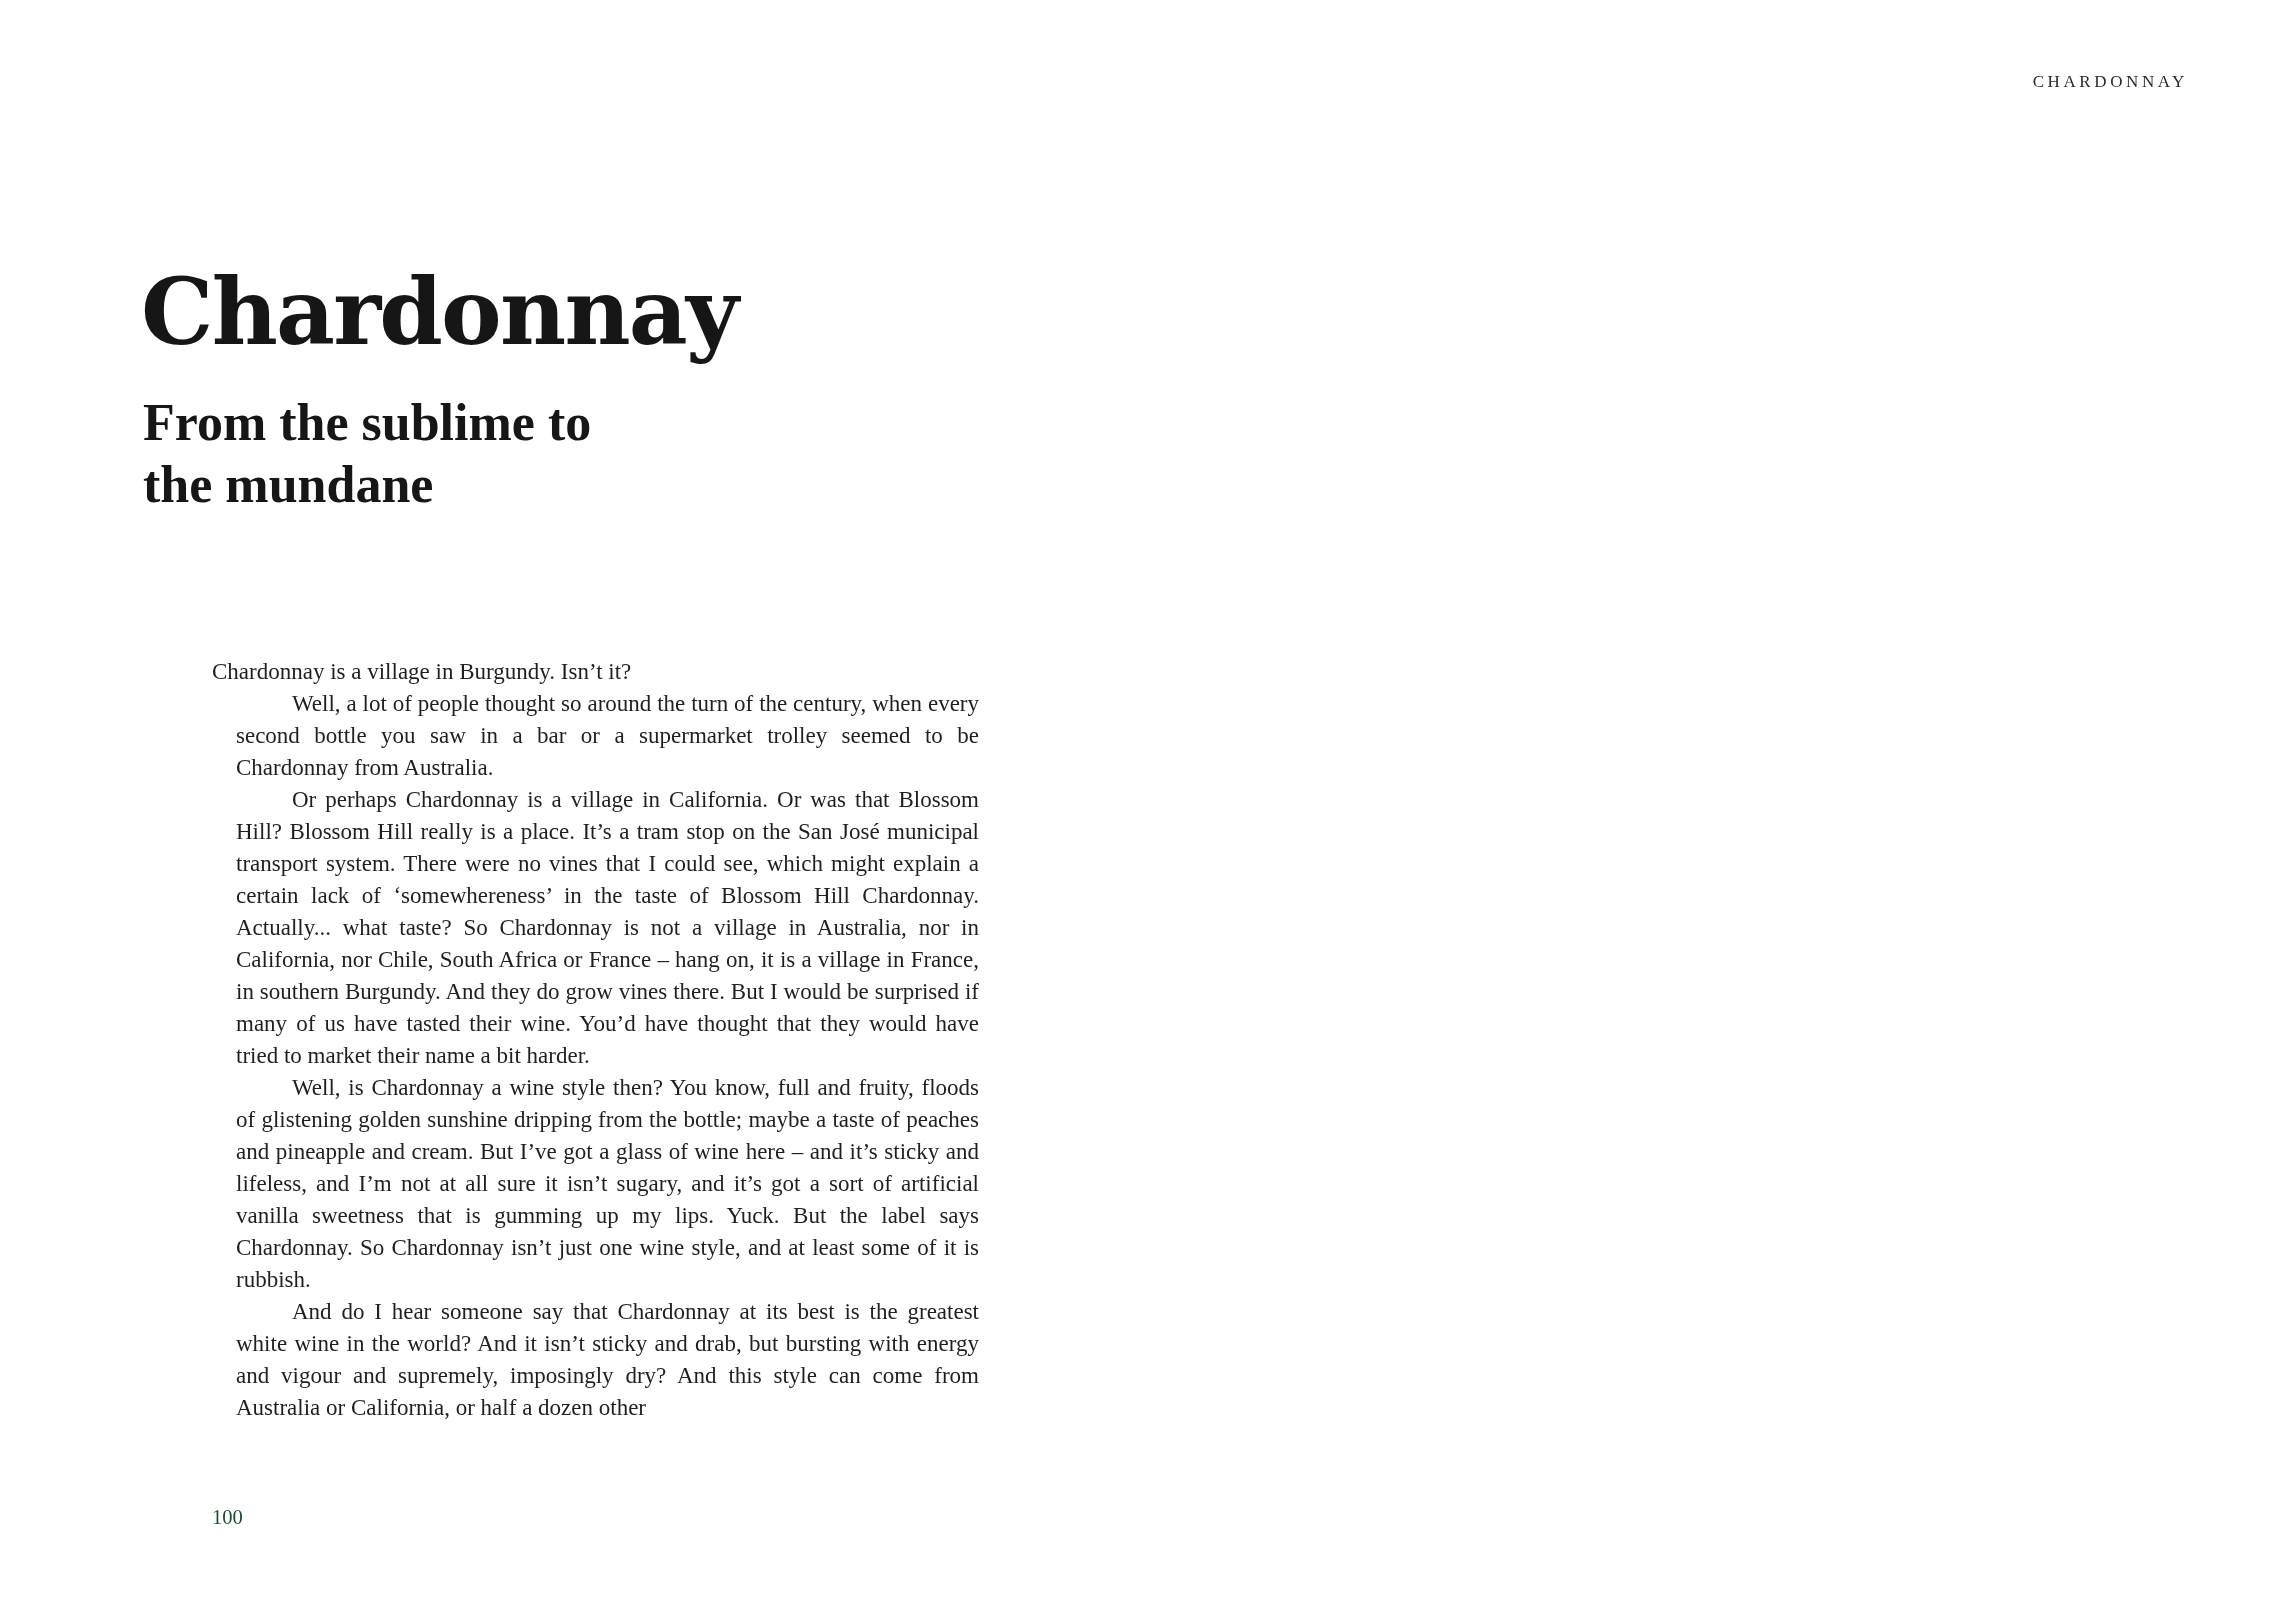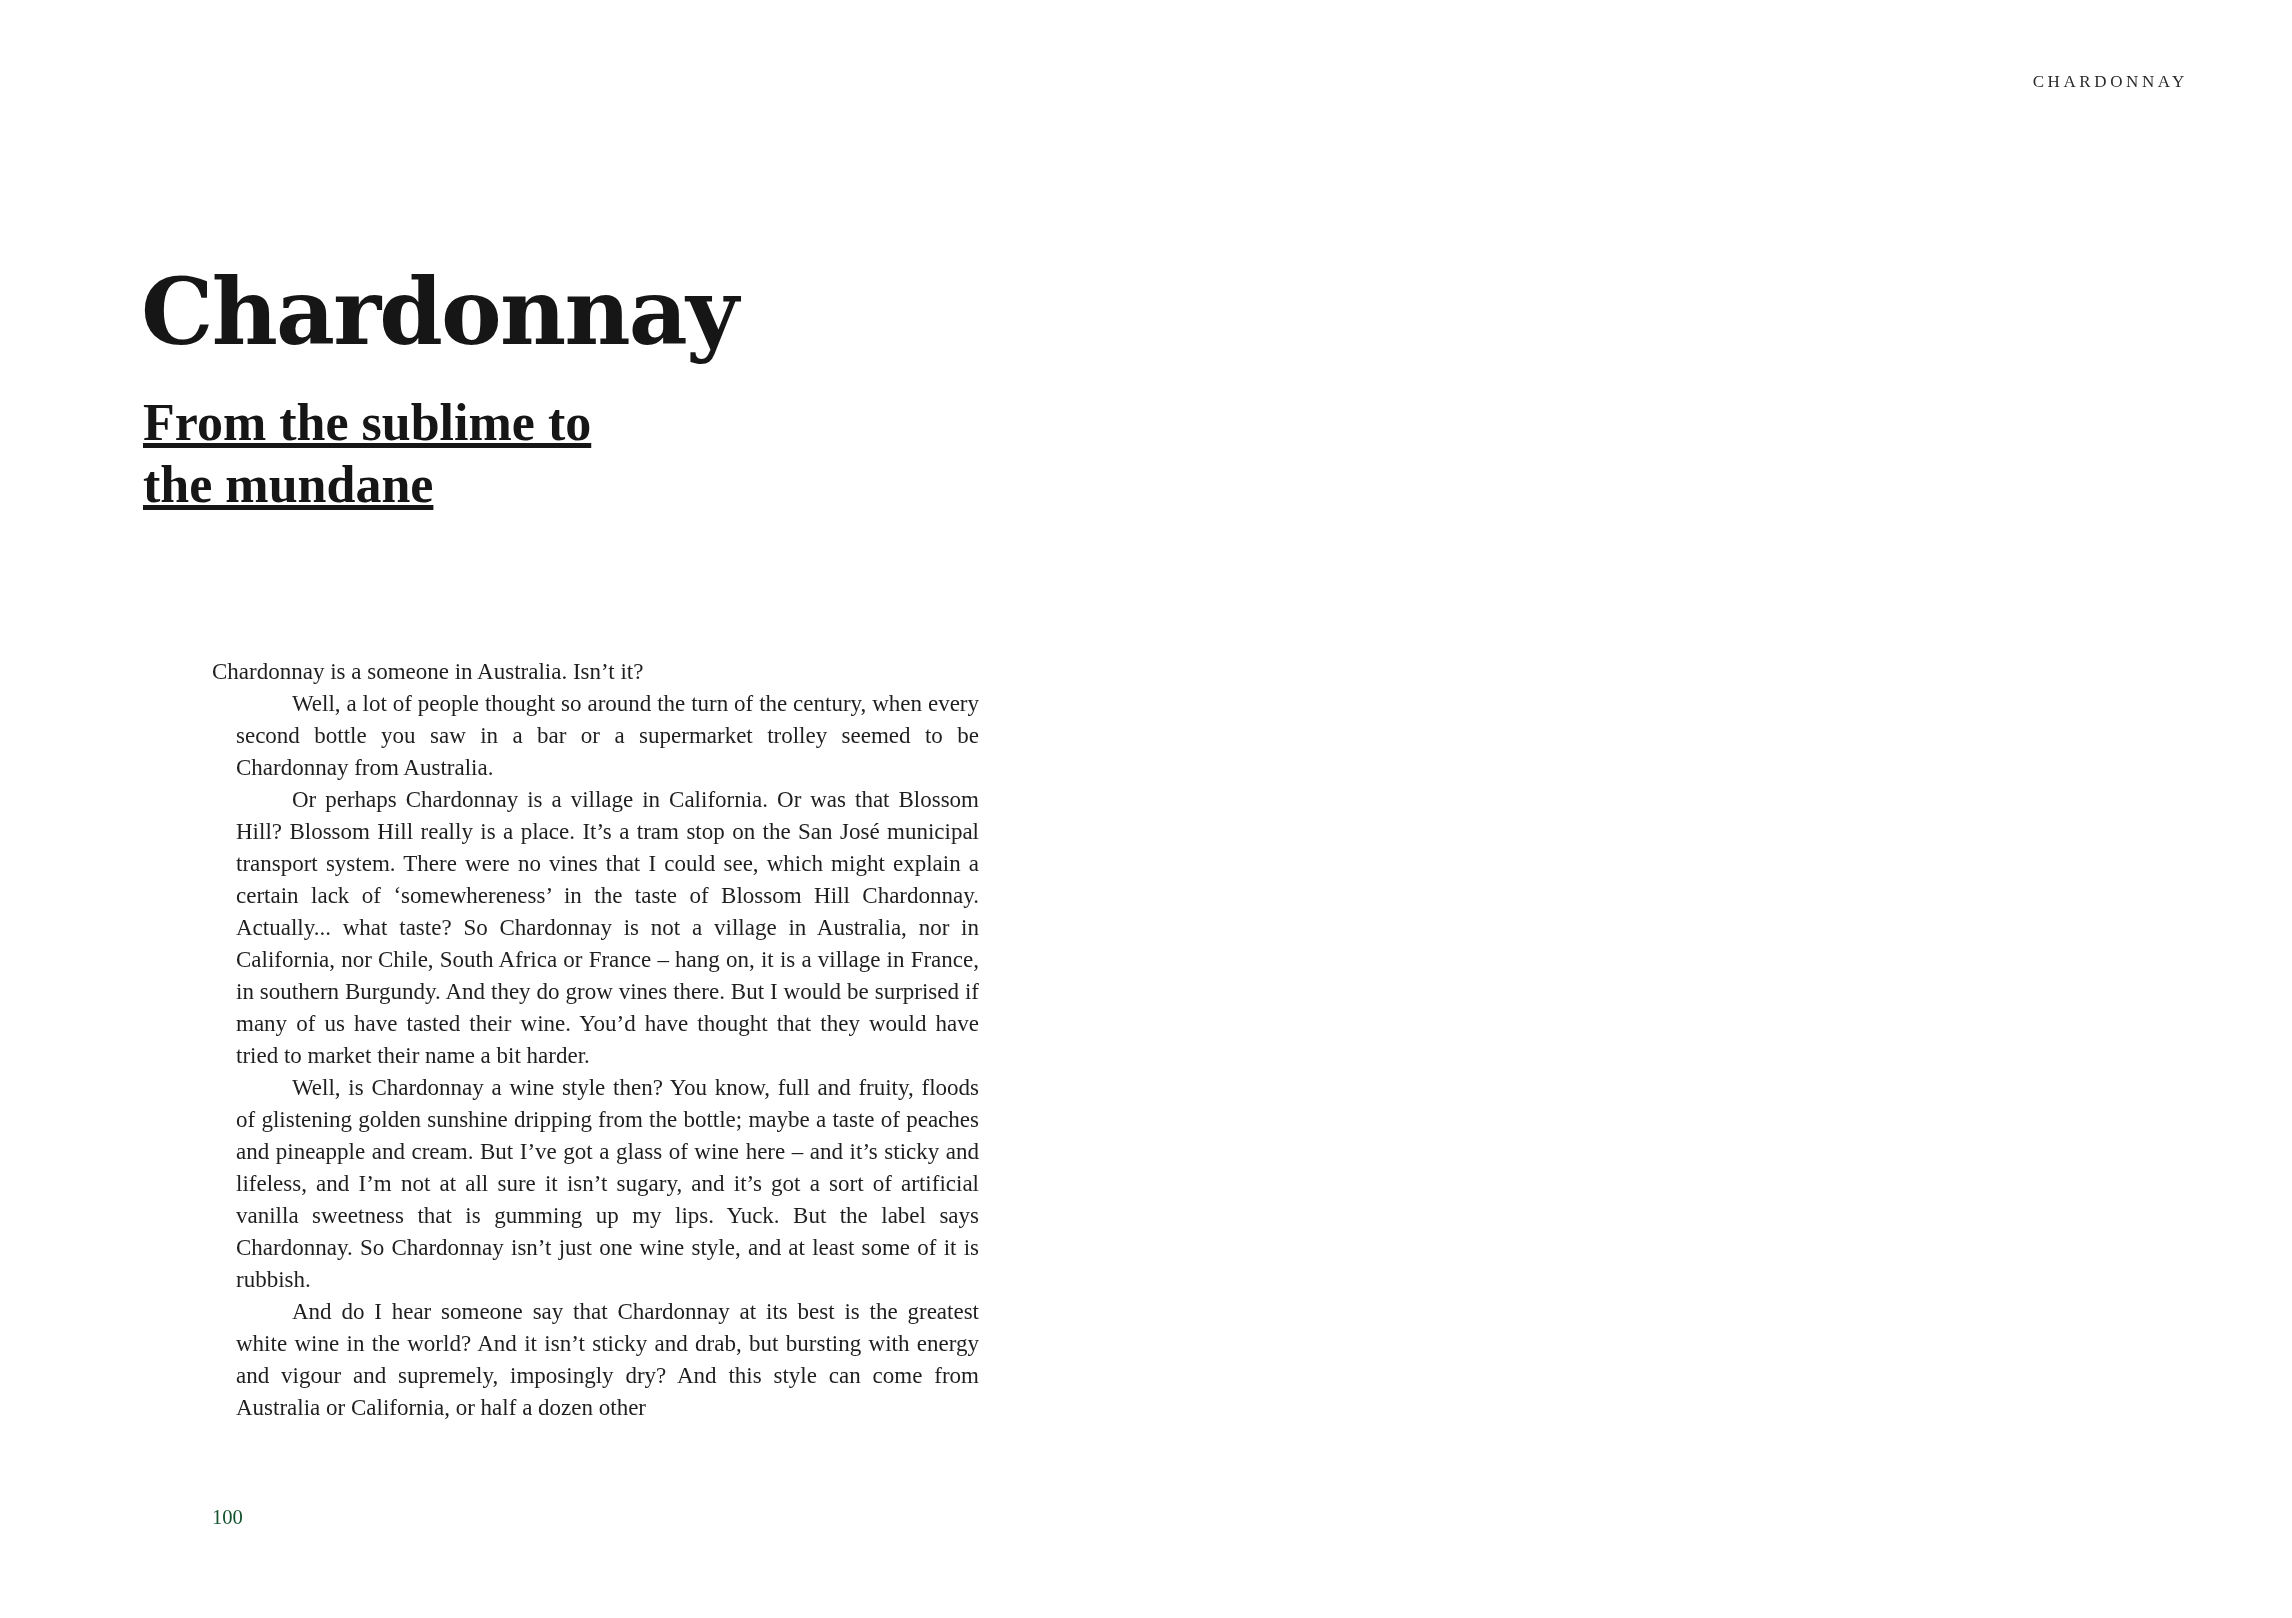--- a/index.html
+++ b/index.html
@@ -33,21 +33,20 @@
     line-height: 1.1;
   }
   .chapter-subtitle {
     position: absolute;
     left: 143px;
     top: 392px;
     font-size: 52px;
     line-height: 1.2;
     white-space: pre-line;
     color: #161616;
-    text-decoration: underline;
   }
 
   .body-col {
     position: absolute;
     font-size: 23px;
     line-height: 32px;
     text-align: justify;
     color: #1f1f1f;
   }
   .left-col  { left: 212px;  top: 656px; width: 767px; }
@@ -74,21 +73,21 @@
 </head>
 <body>
 
 <div class="spread">
 
   <div class="page page-left">
     <h1 class="chapter-title">Chardonnay</h1>
     <h2 class="chapter-subtitle">From the sublime to
 the mundane</h2>
     <div class="body-col left-col">
-        <p class="para"><span>Chardonnay is a someone in Australia. Isn’t it?</span></p>
+        <p class="para"><span>Chardonnay is a village in Burgundy. Isn’t it?</span></p>
         <p class="para indent"><span>Well, a lot of people thought so around the turn of the century, when every second bottle you saw in a bar or a supermarket trolley seemed to be Chardonnay from Australia.</span></p>
         <p class="para indent"><span>Or perhaps Chardonnay is a village in California. Or was that Blossom Hill? Blossom Hill really is a place. It’s a tram stop on the San José municipal transport system. There were no vines that I could see, which might explain a certain lack of ‘somewhereness’ in the taste of Blossom Hill Chardonnay. Actually... what taste? So Chardonnay is not a village in Australia, nor in California, nor Chile, South Africa or France – hang on, it is a village in France, in southern Burgundy. And they do grow vines there. But I would be surprised if many of us have tasted their wine. You’d have thought that they would have tried to market their name a bit harder.</span></p>
         <p class="para indent"><span>Well, is Chardonnay a wine style then? You know, full and fruity, floods of glistening golden sunshine dripping from the bottle; maybe a taste of peaches and pineapple and cream. But I’ve got a glass of wine here – and it’s sticky and lifeless, and I’m not at all sure it isn’t sugary, and it’s got a sort of artificial vanilla sweetness that is gumming up my lips. Yuck. But the label says Chardonnay. So Chardonnay isn’t just one wine style, and at least some of it is rubbish.</span></p>
         <p class="para indent"><span>And do I hear someone say that Chardonnay at its best is the greatest white wine in the world? And it isn’t sticky and drab, but bursting with energy and vigour and supremely, imposingly dry? And this style can come from Australia or California, or half a dozen other</span></p>
       </div>
     <div class="folio folio-left">100</div>
   </div>
 
   <div class="page page-right">
     <div class="running-header">CHARDONNAY</div>

